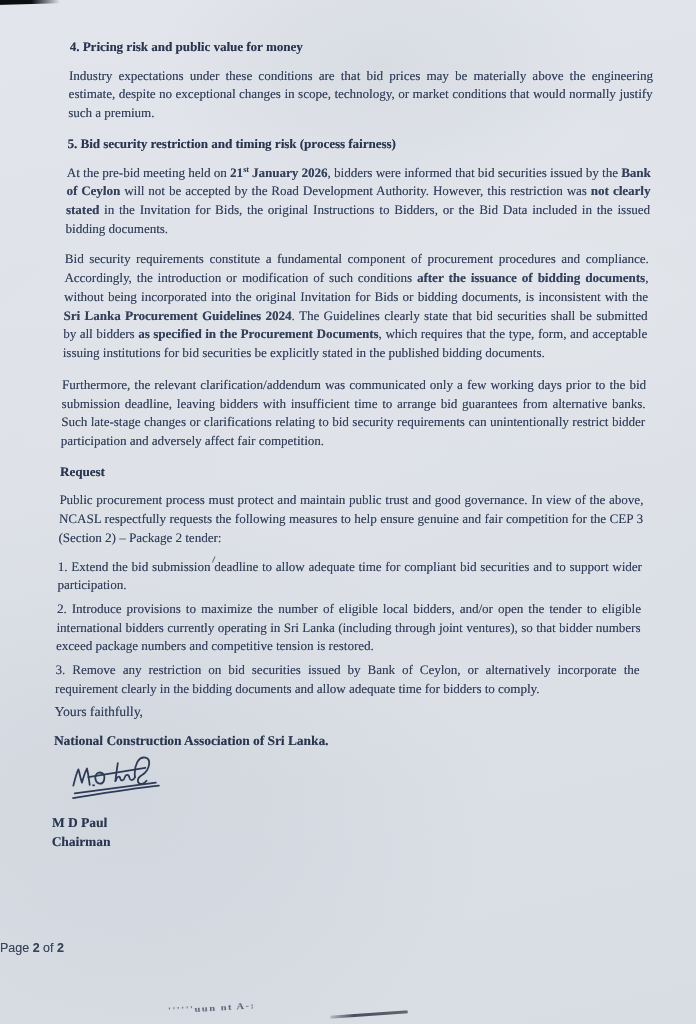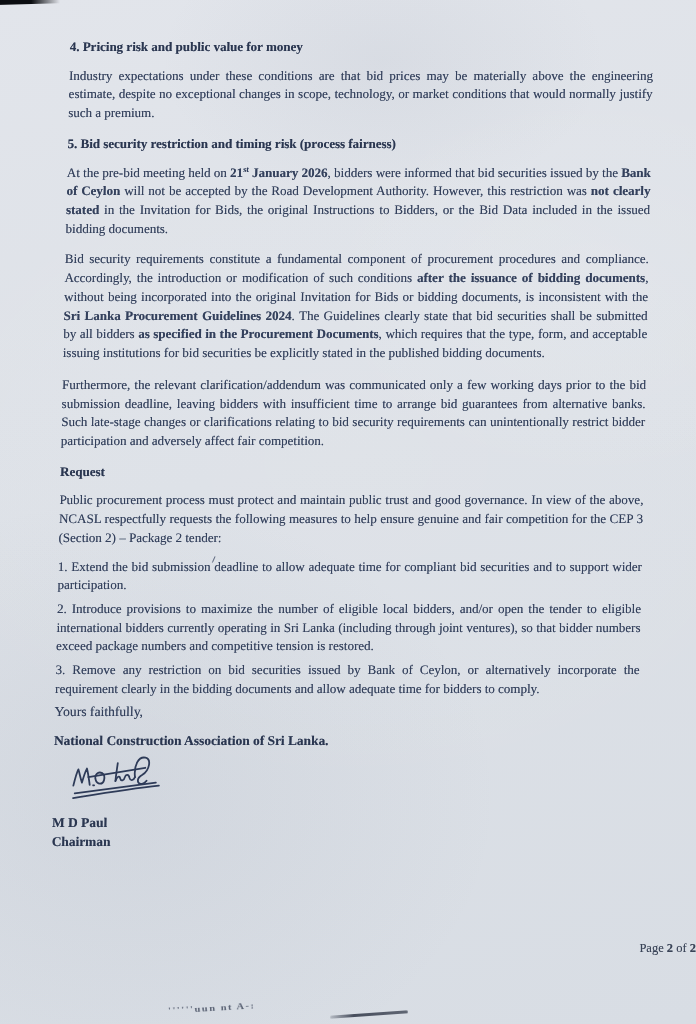--- a/index.html
+++ b/index.html
@@ -38,22 +38,22 @@
   .p{margin:0 0 12px 0;}
   .p.tight{margin:0 0 5px 0;}
   .b{font-weight:bold;}
   .sup{vertical-align:super;font-size:0.62em;font-weight:bold;line-height:0;}
   .closing{margin:2px 0 10px 0;font-size:13.6px;text-align:left;}
   .org{font-weight:bold;margin:0 0 3px 0;text-align:left;font-size:13.4px;color:#2a3650;}
   .sig-wrap{height:56px;margin:2px 0 4px -4px;}
   .signer{font-weight:bold;line-height:1.42;text-align:left;font-size:13.4px;color:#2a3650;margin:0;}
   .footer{
     position:absolute;top:941px;left:0;width:100%;
-    text-align:right;
-    font-family:Liberation Serif, serif;
+    text-align:left;
+    font-family:Liberation Sans, sans-serif;
     font-size:12.5px;color:#3a4458;
     text-shadow:0 0 0.4px rgba(58,68,88,0.5);
   }
   .pen-mark{
     position:absolute;left:213px;top:557px;width:5px;height:7px;
     border-left:1.6px solid rgba(52,64,92,0.75);
     transform:rotate(24deg);border-radius:1px;filter:blur(0.2px);
   }
   .bleed-text{
     position:absolute;left:168px;top:1003px;

